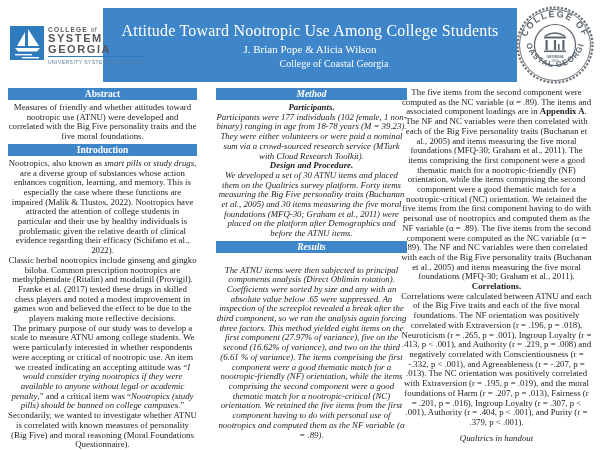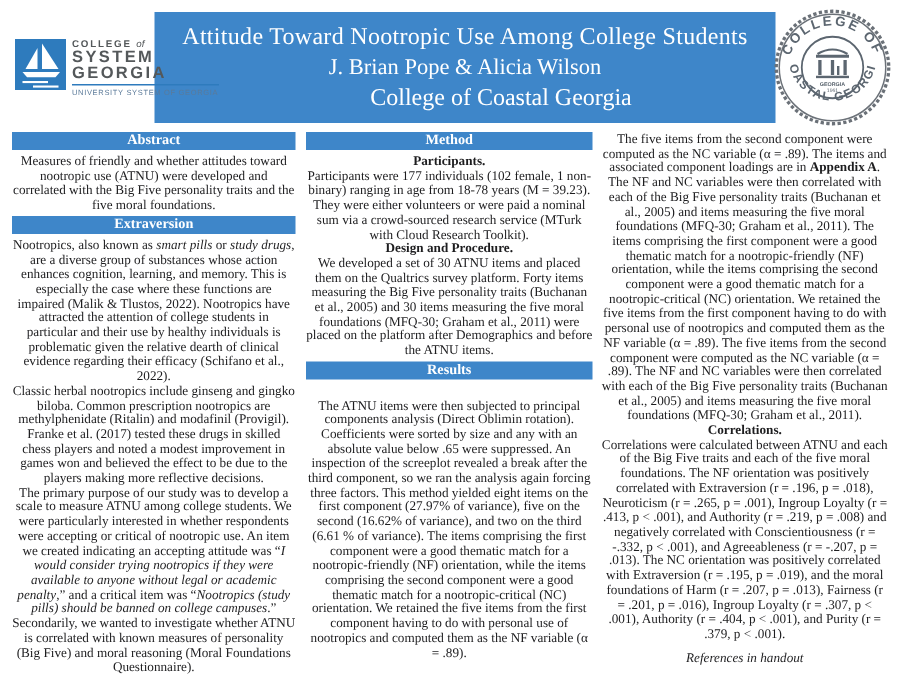--- a/index.html
+++ b/index.html
@@ -9,42 +9,42 @@
     font-family:"Liberation Serif", serif; overflow:hidden;
     box-shadow:0 0 0 1px #d5d5d5;
   }
   
   .header-box {
     position:absolute; left:103px; top:8px; width:414px; height:74px;
     background:#3e86c9; color:#ffffff; text-align:center;
     display:flex; flex-direction:column; justify-content:center; gap:3px;
   }
   .poster-title   { font-size:16px; letter-spacing:.2px; }
-  .poster-authors { font-size:15px; }
-  .poster-affil   { font-size:16px;padding-left:48px; }
+  .poster-authors { font-size:11px; }
+  .poster-affil   { font-size:10px;padding-left:48px; }
 
   
   .logo-left { position:absolute; left:10px; top:26px; display:flex; align-items:flex-start; }
   .logo-square { width:34px; height:34px; flex:0 0 auto; }
   .logo-textstack { margin-left:4px; font-family:"Liberation Sans", sans-serif; color:#54585a; }
   .lt-college { font-size:6.5px; letter-spacing:1.2px; font-weight:bold; }
   .lt-college .lt-of { font-style:italic; text-transform:lowercase; letter-spacing:0; font-weight:normal; }
   .lt-big { font-size:11px; font-weight:bold; letter-spacing:1.6px; line-height:10.5px; }
   .lt-tagline {
     font-size:5px; letter-spacing:.45px; color:#5b7a99; margin-top:2px;
     border-top:1.5px solid #2e7bbd; padding-top:1.5px; white-space:nowrap;
   }
 
   
   .seal-right { position:absolute; right:5px; top:4px; }
 
   
   .col { position:absolute; top:88px; }
   .col-left   { left:8px;   width:189px; }
-  .col-middle { left:204px; width:191px; }
+  .col-middle { left:216px; width:191px;font-style:italic; }
   .col-right  { left:401px; width:191px; }
   .section-bar {
     background:#3e86c9; color:#ffffff; font-weight:bold; text-align:center;
     font-size:9.5px; height:12px; line-height:12px; margin:2px 0 3px 0;
   }
   .section-bar:first-child { margin-top:0;text-align:center; }
   .para {
     font-size:8.8px; line-height:9.7px; color:#1d1d1f;
     white-space:pre-wrap; text-align:center;
   }
@@ -104,21 +104,21 @@
       <rect x="43" y="40" width="1.6" height="6" stroke="none"></rect>
       <rect x="29" y="46.5" width="22" height="1.6" stroke="none"></rect>
     </g>
     <text x="40" y="53.5" text-anchor="middle" font-family="Liberation Sans, sans-serif" font-size="3.6" font-weight="bold" fill="#5c6670">GEORGIA</text>
     <text x="40" y="57.5" text-anchor="middle" font-family="Liberation Sans, sans-serif" font-size="3.4" fill="#5c6670">1961</text>
   </svg>
 
   <div class="col col-left">
     <div class="section-bar">Abstract</div>
     <div class="para"><span>Measures of friendly and whether attitudes toward nootropic use (ATNU) were developed and correlated with the Big Five personality traits and the five moral foundations.</span></div>
-    <div class="section-bar">Extraversion</div>
+    <div class="section-bar">Introduction</div>
     <div class="para"><span>Nootropics, also known as </span><span style="font-style: italic;">smart pills</span><span> or </span><span style="font-style: italic;">study drugs</span><span>, are a diverse group of substances whose action enhances cognition, learning, and memory. This is especially the case where these functions are impaired (Malik &amp; Tlustos, 2022). Nootropics have attracted the attention of college students in particular and their use by healthy individuals is problematic given the relative dearth of clinical evidence regarding their efficacy (Schifano et al., 2022).
 Classic herbal nootropics include ginseng and gingko biloba. Common prescription nootropics are methylphenidate (Ritalin) and modafinil (Provigil).
 Franke et al. (2017) tested these drugs in skilled chess players and noted a modest improvement in games won and believed the effect to be due to the players making more reflective decisions.
 The primary purpose of our study was to develop a scale to measure ATNU among college students. We were particularly interested in whether respondents were accepting or critical of nootropic use. An item we created indicating an accepting attitude was “</span><span style="font-style: italic;">I would consider trying nootropics if they were available to anyone without legal or academic penalty</span><span>,” and a critical item was “</span><span style="font-style: italic;">Nootropics (study pills) should be banned on college campuses</span><span>.” Secondarily, we wanted to investigate whether ATNU is correlated with known measures of personality (Big Five) and moral reasoning (Moral Foundations Questionnaire).</span></div>
   </div>
 
   <div class="col col-middle">
     <div class="section-bar">Method</div>
     <div class="para"><span style="font-weight: bold;">Participants.</span><span>
 Participants were 177 individuals (102 female, 1 non-binary) ranging in age from 18-78 years (M = 39.23). They were either volunteers or were paid a nominal sum via a crowd-sourced research service (MTurk with Cloud Research Toolkit).
@@ -126,16 +126,16 @@
 We developed a set of 30 ATNU items and placed them on the Qualtrics survey platform. Forty items measuring the Big Five personality traits (Buchanan et al., 2005) and 30 items measuring the five moral foundations (MFQ-30; Graham et al., 2011) were placed on the platform after Demographics and before the ATNU items.</span></div>
     <div class="section-bar">Results</div>
     <div class="para"><span>
 The ATNU items were then subjected to principal components analysis (Direct Oblimin rotation). Coefficients were sorted by size and any with an absolute value below .65 were suppressed. An inspection of the screeplot revealed a break after the third component, so we ran the analysis again forcing three factors. This method yielded eight items on the first component (27.97% of variance), five on the second (16.62% of variance), and two on the third (6.61 % of variance). The items comprising the first component were a good thematic match for a nootropic-friendly (NF) orientation, while the items comprising the second component were a good thematic match for a nootropic-critical (NC) orientation. We retained the five items from the first component having to do with personal use of nootropics and computed them as the NF variable (α = .89).</span></div>
   </div>
 
   <div class="col col-right">
     <div class="para"><span>The five items from the second component were computed as the NC variable (α = .89). The items and associated component loadings are in </span><span style="font-weight: bold;">Appendix A</span><span>. The NF and NC variables were then correlated with each of the Big Five personality traits (Buchanan et al., 2005) and items measuring the five moral foundations (MFQ-30; Graham et al., 2011). The items comprising the first component were a good thematic match for a nootropic-friendly (NF) orientation, while the items comprising the second component were a good thematic match for a nootropic-critical (NC) orientation. We retained the five items from the first component having to do with personal use of nootropics and computed them as the NF variable (α = .89). The five items from the second component were computed as the NC variable (α = .89). The NF and NC variables were then correlated with each of the Big Five personality traits (Buchanan et al., 2005) and items measuring the five moral foundations (MFQ-30; Graham et al., 2011).
 </span><span style="font-weight: bold;">Correlations.</span><span>
 Correlations were calculated between ATNU and each of the Big Five traits and each of the five moral foundations. The NF orientation was positively correlated with Extraversion (r = .196, p = .018), Neuroticism (r = .265, p = .001), Ingroup Loyalty (r = .413, p &lt; .001), and Authority (r = .219, p = .008) and negatively correlated with Conscientiousness (r = -.332, p &lt; .001), and Agreeableness (r = -.207, p = .013). The NC orientation was positively correlated with Extraversion (r = .195, p = .019), and the moral foundations of Harm (r = .207, p = .013), Fairness (r = .201, p = .016), Ingroup Loyalty (r = .307, p &lt; .001), Authority (r = .404, p &lt; .001), and Purity (r = .379, p &lt; .001).</span></div>
-    <div class="footer-note">References in handout</div>
+    <div class="footer-note">Qualtrics in handout</div>
   </div>
 
 </div>
 
 </body></html>

